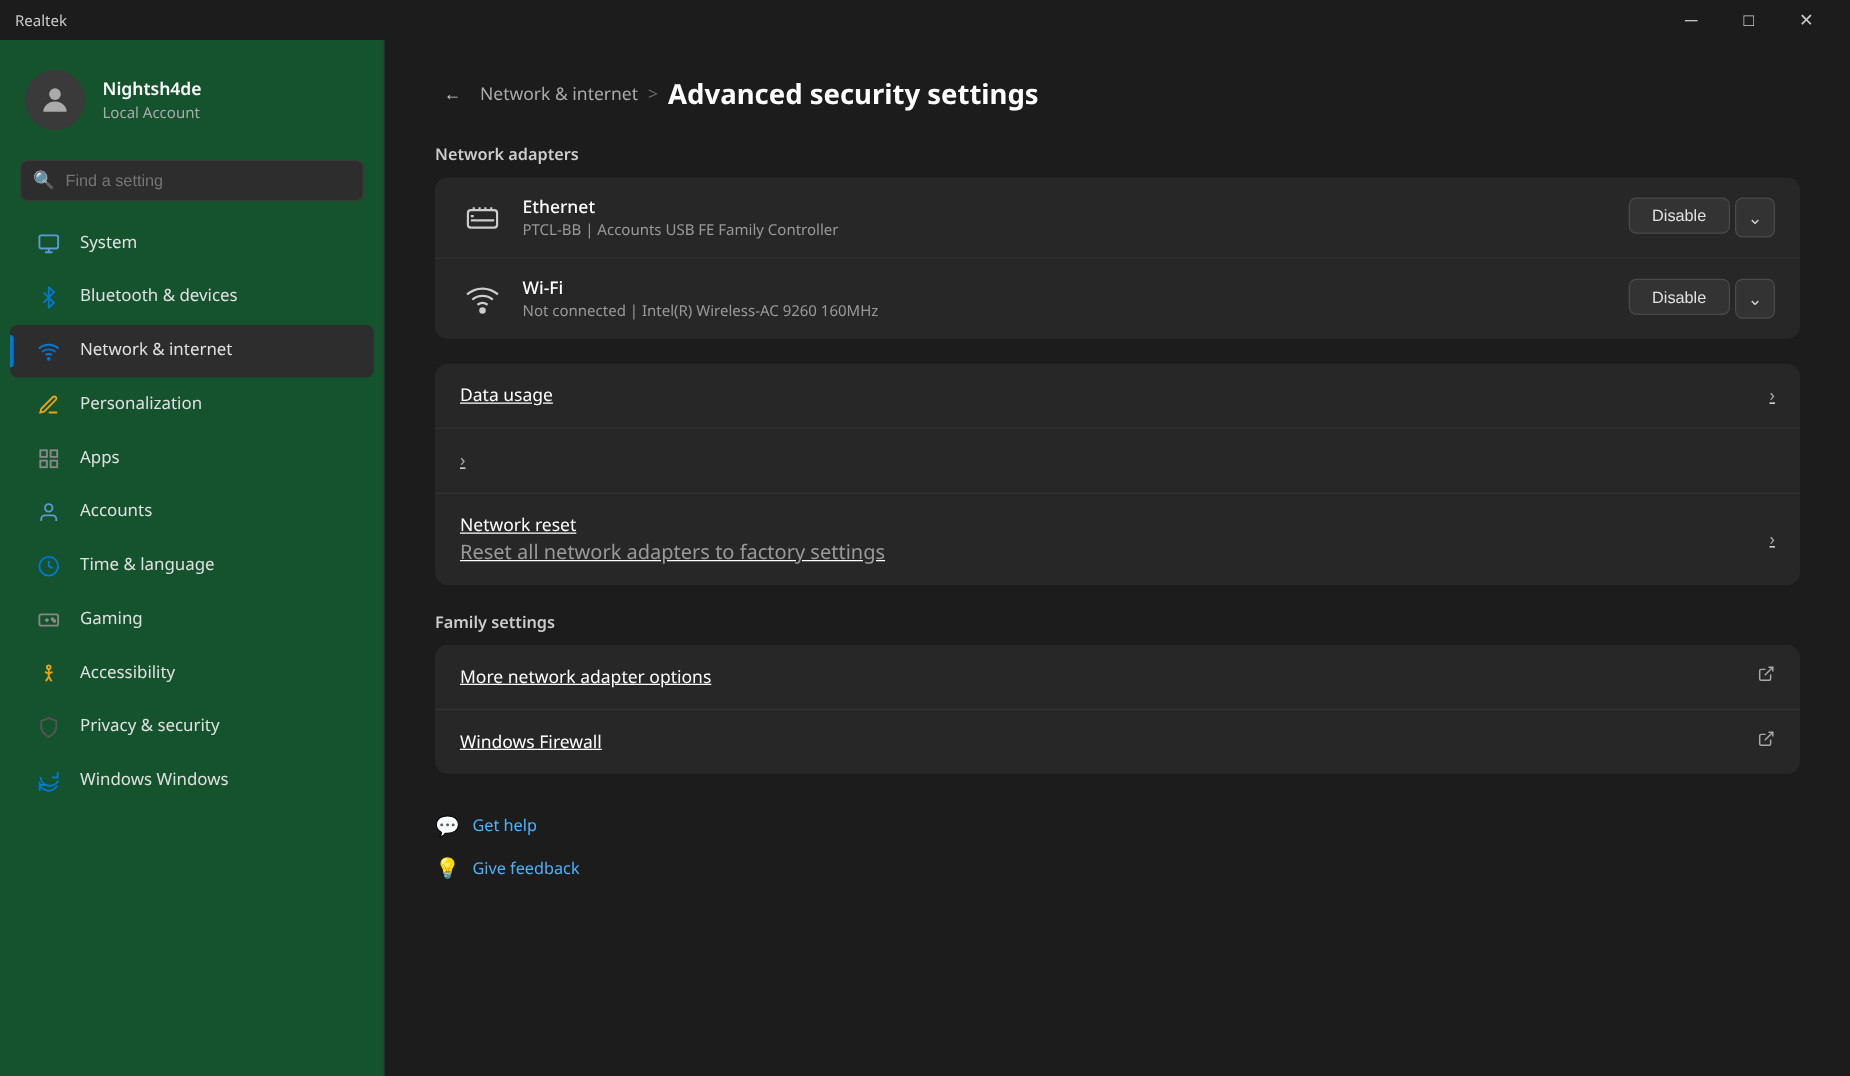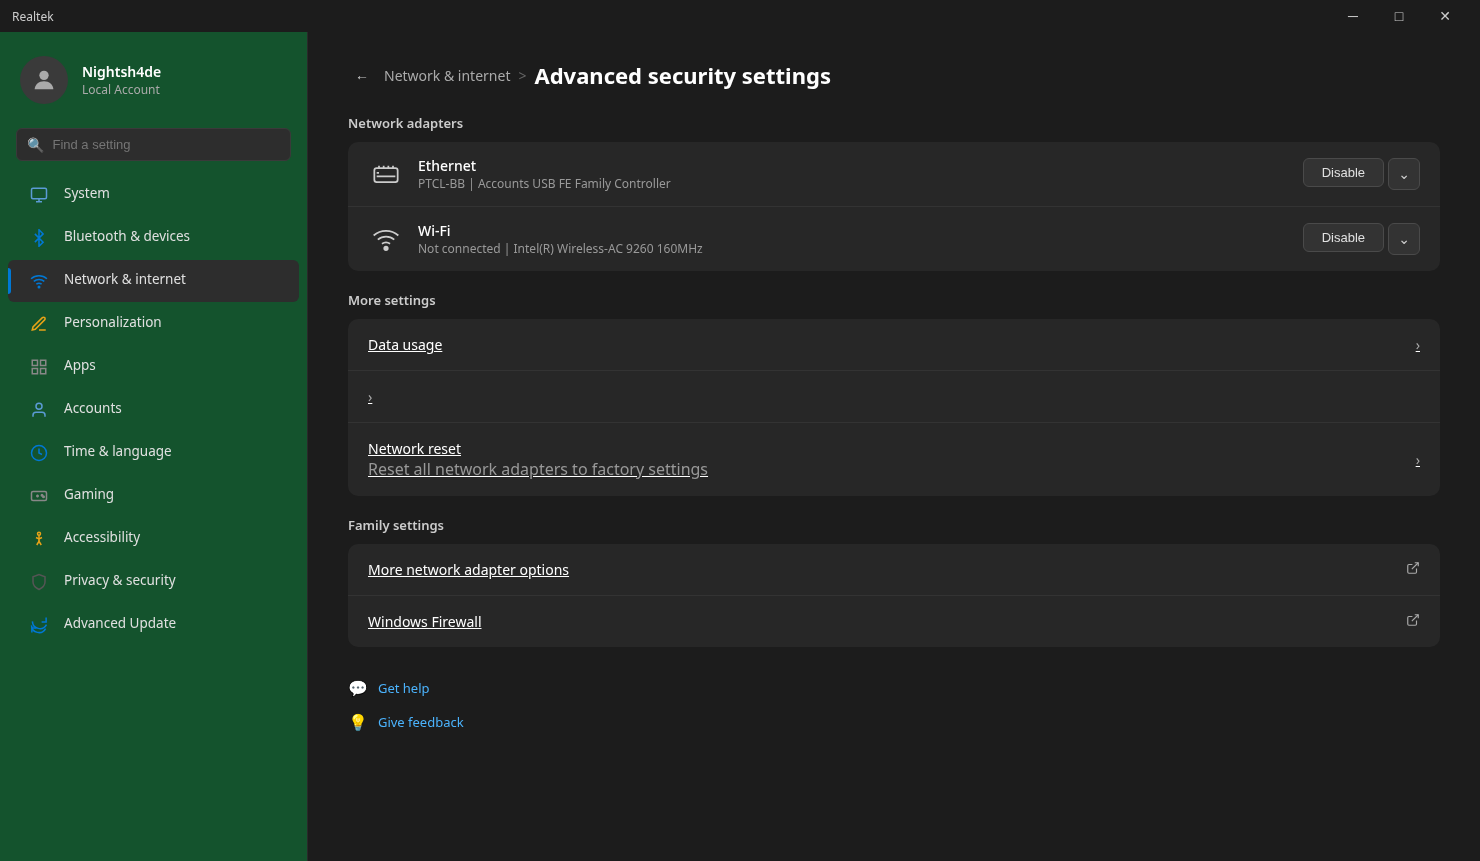--- a/index.html
+++ b/index.html
@@ -458,21 +458,21 @@
         </div>
         <div class="nav-item">
           <span class="nav-icon">
             <svg width="18" height="18" viewBox="0 0 24 24" fill="none" stroke="#0078d4" stroke-width="2">
               <path d="M21.5 2v6h-6"></path>
               <path d="M2.5 22v-6h6"></path>
               <path d="M22 11.5A10 10 0 0 1 3.2 7.2"></path>
               <path d="M2 12.5A10 10 0 0 0 20.8 16.8"></path>
             </svg>
           </span>
-          <span class="nav-label">Advanced Update</span>
+          <span class="nav-label">Windows Windows</span>
         </div>
       </nav>
 
   </div>
 
   <div class="main-content">
 
     <div class="breadcrumb">
       <button class="breadcrumb-back">←</button>
       <span class="breadcrumb-link">Network &amp; internet</span>
@@ -516,21 +516,20 @@
             <div class="adapter-name">Wi-Fi</div>
             <div class="adapter-desc">Not connected | Intel(R) Wireless-AC 9260 160MHz</div>
           </div>
           <div class="adapter-controls">
             <button class="disable-btn">Disable</button>
             <button class="chevron-btn">⌄</button>
           </div>
         </div>
       </div>
 
-    <div class="section-label" style="margin-top:20px;">More settings</div>
     <div class="settings-card-container" id="more-settings-container">
         <div class="settings-row">
           <div class="settings-row-info">
             <div class="settings-row-title">Data usage</div>
           </div>
           <span class="settings-row-arrow">›</span>
         </div>
         <div class="settings-row">
           <span class="settings-row-arrow">›</span>
         </div>

